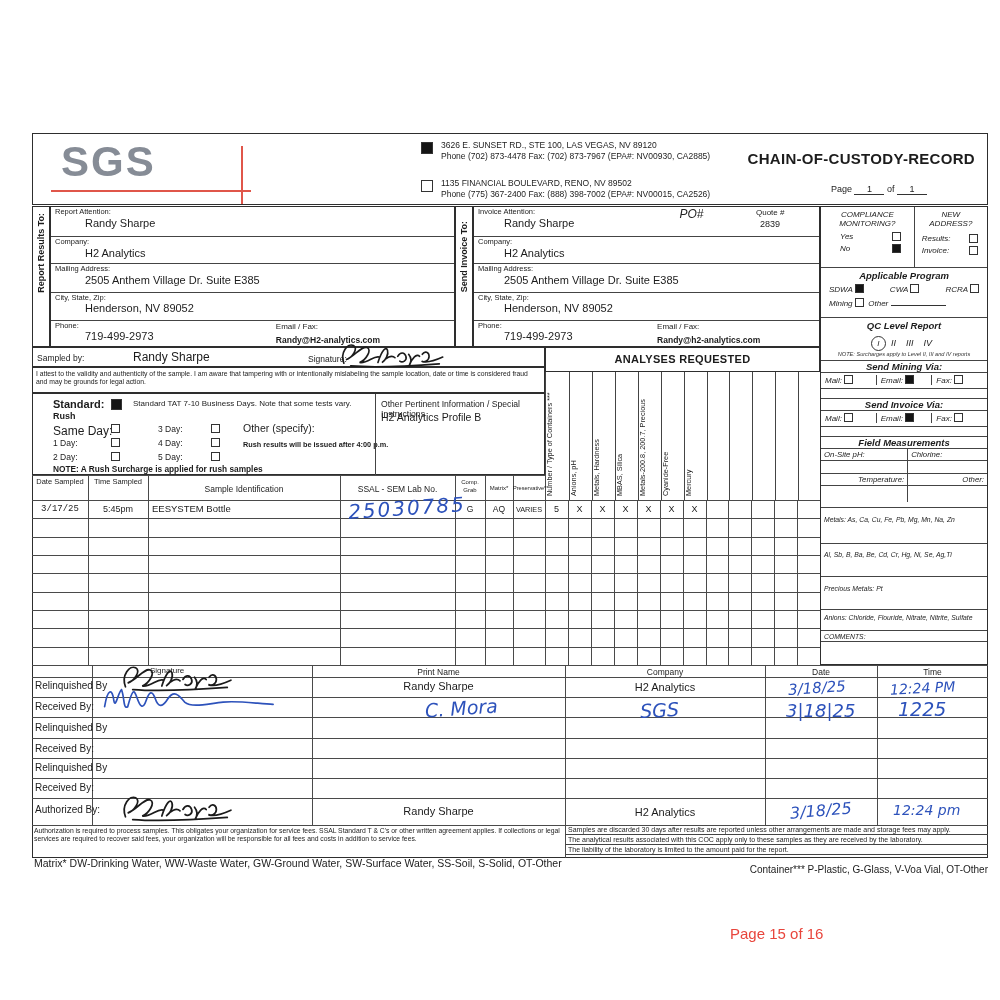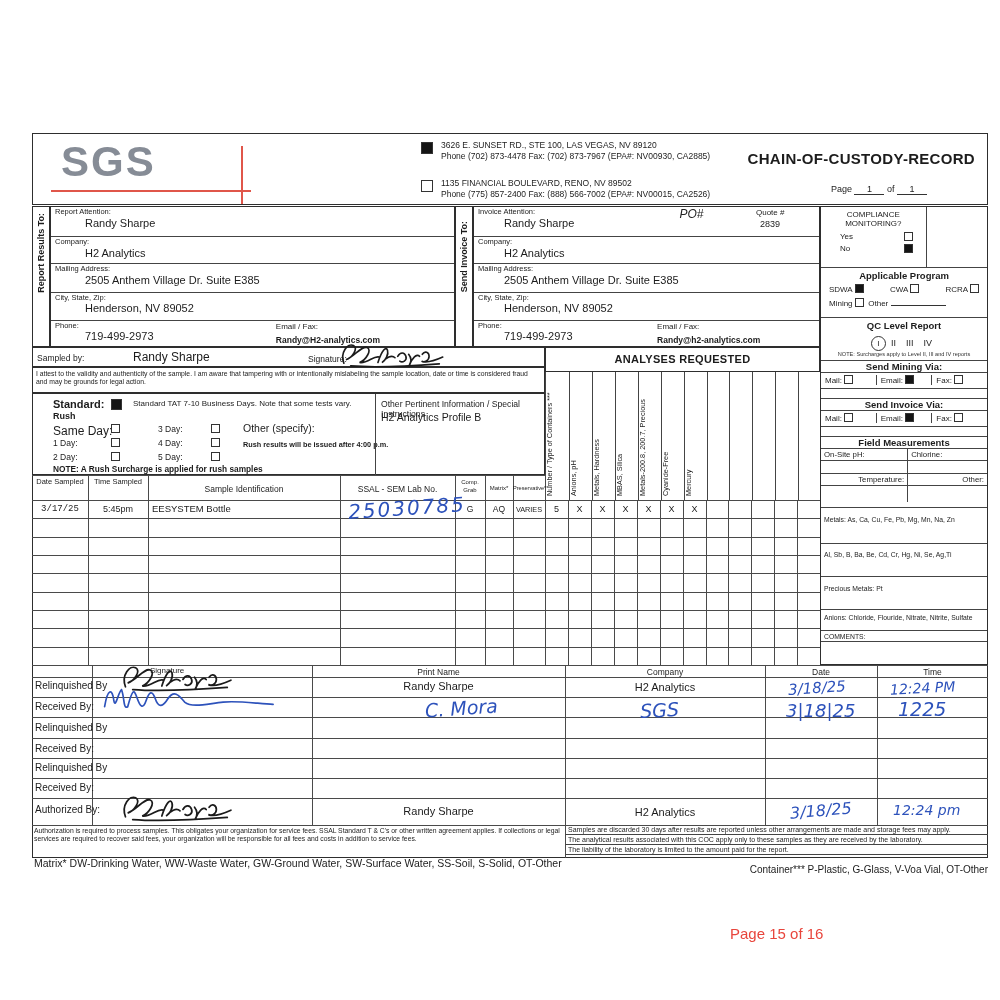--- a/index.html
+++ b/index.html
@@ -53,21 +53,21 @@
       <div style="overflow:hidden;font-size:8.5px;line-height:1.3;">
         <div>3626 E. SUNSET RD., STE 100, LAS VEGAS, NV 89120</div>
         <div>Phone (702) 873-4478  Fax: (702) 873-7967    (EPA#:  NV00930, CA2885)</div>
       </div>
     </div>
 
     <div class="abs" style="left:388px;top:44px;width:360px;">
       <span class="cb" style="width:12px;height:12px;float:left;margin:2px 8px 0 0;" data-checked="false"></span>
       <div style="overflow:hidden;font-size:8.5px;line-height:1.3;">
         <div>1135 FINANCIAL BOULEVARD, RENO, NV 89502</div>
-        <div>Phone (775) 857-2400  Fax: (888) 566-7002    (EPA#:  NV00015, CA2526)</div>
+        <div>Phone (775) 367-2400  Fax: (888) 398-7002    (EPA#:  NV00015, CA2526)</div>
       </div>
     </div>
 
     <div class="abs b" style="right:12px;top:16px;font-size:15px;letter-spacing:.3px;">CHAIN-OF-CUSTODY-RECORD</div>
     <div class="abs" style="right:60px;top:50px;font-size:9px;">
       <span>Page</span>
       <span style="display:inline-block;width:30px;border-bottom:1px solid #333;text-align:center;">1</span>
       <span>of</span>
       <span style="display:inline-block;width:30px;border-bottom:1px solid #333;text-align:center;">1</span>
     </div>
@@ -144,32 +144,43 @@
         <div class="lbl">Phone:</div>
         <div class="val" style="padding-left:26px;">719-499-2973</div>
       </div>
       <div style="width:48%;padding:1px 4px;">
         <div class="lbl" style="font-size:8px;">Email / Fax:</div>
         <div class="b" style="font-size:8.5px;margin-top:4px;">Randy@h2-analytics.com</div>
       </div>
     </div>
   </div>
 
-  <div class="bx thin" style="left:820px;top:206px;width:168px;height:459px;display:flex;flex-direction:column;">
+  <div class="bx thin" style="left:820px;top:206px;width:168px;height:459px;display:flex;flex-direction:column;font-style:italic;">
 
     <div style="height:64px;border-bottom:1px solid #444;display:flex;">
       <div style="width:57%;border-right:1px solid #444;padding:3px 5px;font-size:8px;">
         <div class="ctr">COMPLIANCE MONITORING?</div>
         <div style="display:flex;justify-content:space-between;padding:4px 8px 0 14px;">
           <span>Yes</span>
           <span class="cb" data-checked="false"></span>
         </div>
         <div style="display:flex;justify-content:space-between;padding:3px 8px 0 14px;">
           <span>No</span>
           <span class="cb" data-checked="true"></span>
+        </div>
+      </div>
+      <div style="width:43%;padding:3px 5px;font-size:8px;">
+        <div class="ctr">NEW ADDRESS?</div>
+        <div style="display:flex;justify-content:space-between;padding:6px 4px 0 2px;">
+          <span>Results:</span>
+          <span class="cb" data-checked="false"></span>
+        </div>
+        <div style="display:flex;justify-content:space-between;padding:3px 4px 0 2px;">
+          <span>Invoice:</span>
+          <span class="cb" data-checked="false"></span>
         </div>
       </div>
     </div>
 
     <div style="height:48px;border-bottom:1px solid #444;padding:2px 6px;font-size:8px;">
       <div class="ctr b" style="font-size:9.5px;">Applicable Program</div>
       <div style="display:flex;justify-content:space-between;padding:3px 2px 0 2px;align-items:center;">
         <span><span>SDWA</span> <span class="cb" data-checked="true"></span></span>
         <span><span>CWA</span> <span class="cb" data-checked="false"></span></span>
         <span><span>RCRA</span> <span class="cb" data-checked="false"></span></span>

